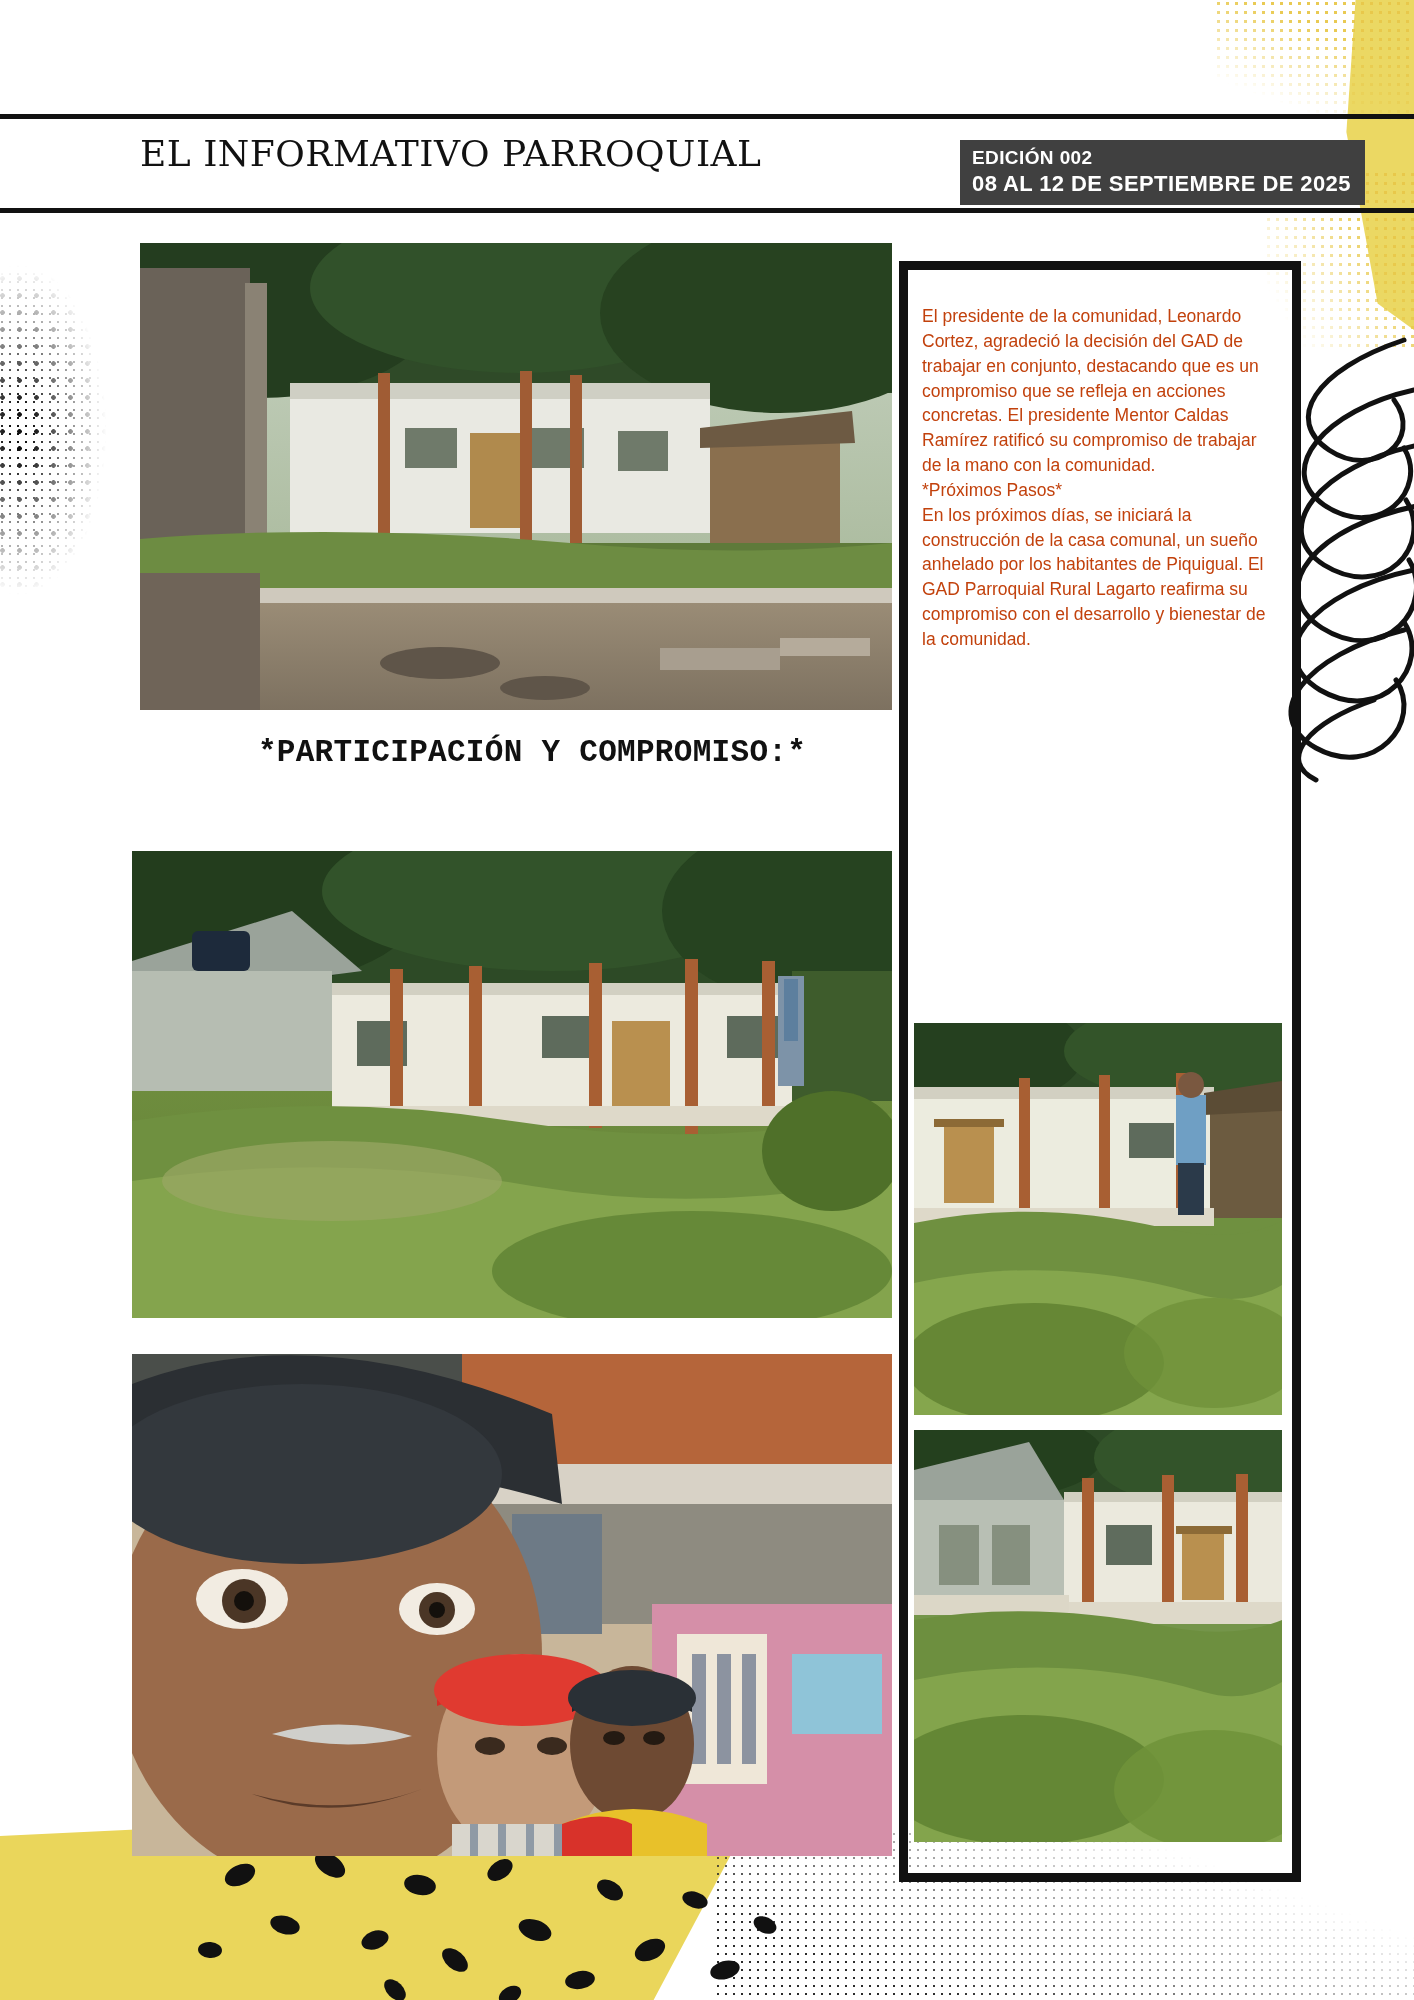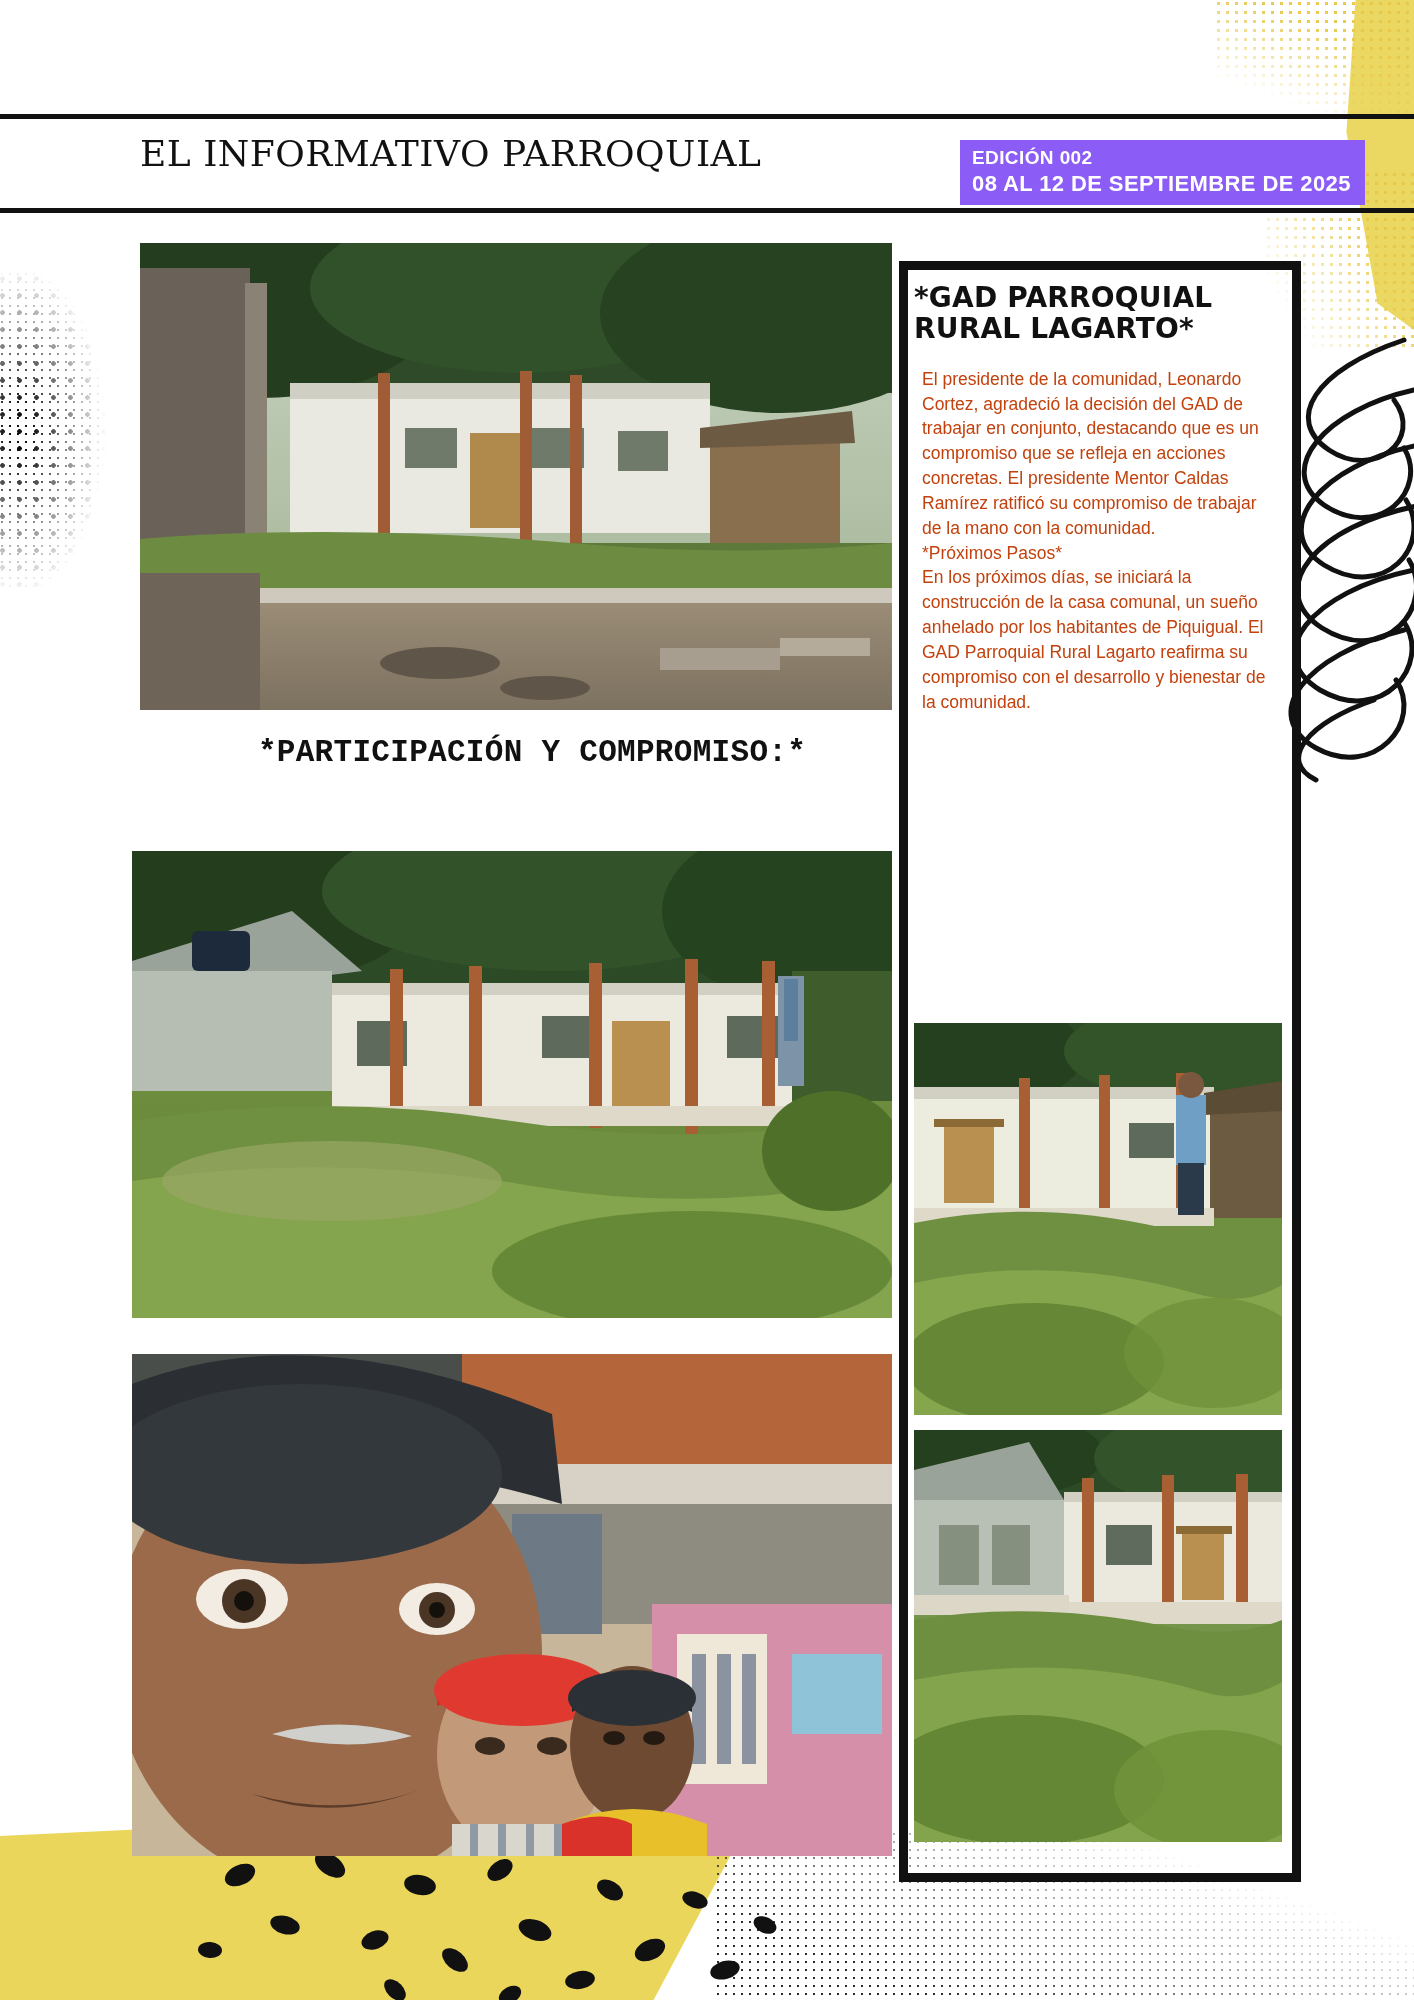--- a/index.html
+++ b/index.html
@@ -71,21 +71,21 @@
   .header-rule-top { position:absolute; left:0; top:114px; width:1414px; height:5px; background:#111; }
   .header-rule-bottom { position:absolute; left:0; top:208px; width:1414px; height:5px; background:#111; }
 
   .masthead {
     position: absolute; left: 140px; top: 133px;
     font-size: 36px; font-weight: 400; letter-spacing: .5px;
     font-family: "DejaVu Serif", serif;
   }
   .edition-box {
     position: absolute; left: 960px; top: 140px;
-    width: 405px; background: #8b5cf6; color: #fff;
+    width: 405px; background: #404040; color: #fff;
     padding: 6px 10px 8px 12px; box-sizing: border-box;
   }
   .edition-line1 { font-size: 19px; font-weight: 700; letter-spacing: .4px; line-height: 1.25; }
   .edition-line2 { font-size: 22px; font-weight: 700; letter-spacing: .4px; line-height: 1.25; }
 
   
   .photo { position: absolute; overflow: hidden; background: #7b8a5e; }
   .photo svg { display: block; width: 100%; height: 100%; }
 
   #photo-top      { left: 140px; top: 243px;  width: 752px; height: 467px; }
@@ -359,17 +359,16 @@
     <rect x="0" y="165" width="155" height="20" fill="#dcd7c7"></rect>
     <path d="M0 190 Q 120 170 250 196 Q 320 210 368 190 L368 412 L0 412Z" fill="#6d8f3f"></path>
     <path d="M0 250 Q 150 220 290 262 Q 330 274 368 252 L368 412 L0 412Z" fill="#83a44c"></path>
     <ellipse cx="110" cy="350" rx="140" ry="65" fill="#5f8231" opacity=".85"></ellipse>
     <ellipse cx="300" cy="360" rx="100" ry="60" fill="#70933a" opacity=".85"></ellipse>
   </svg>
 </div>
 
 <div class="article-frame"></div>
 <div class="article-inner">
-  <div class="article-title">*GAD PARROQUIAL RURAL LAGARTO*</div>
   <div class="article-body">El presidente de la comunidad, Leonardo Cortez, agradeció la decisión del GAD de trabajar en conjunto, destacando que es un compromiso que se refleja en acciones concretas. El presidente Mentor Caldas Ramírez ratificó su compromiso de trabajar de la mano con la comunidad.
 *Próximos Pasos*
 En los próximos días, se iniciará la construcción de la casa comunal, un sueño anhelado por los habitantes de Piquigual. El GAD Parroquial Rural Lagarto reafirma su compromiso con el desarrollo y bienestar de la comunidad.</div>
 </div>
 
 </body></html>

